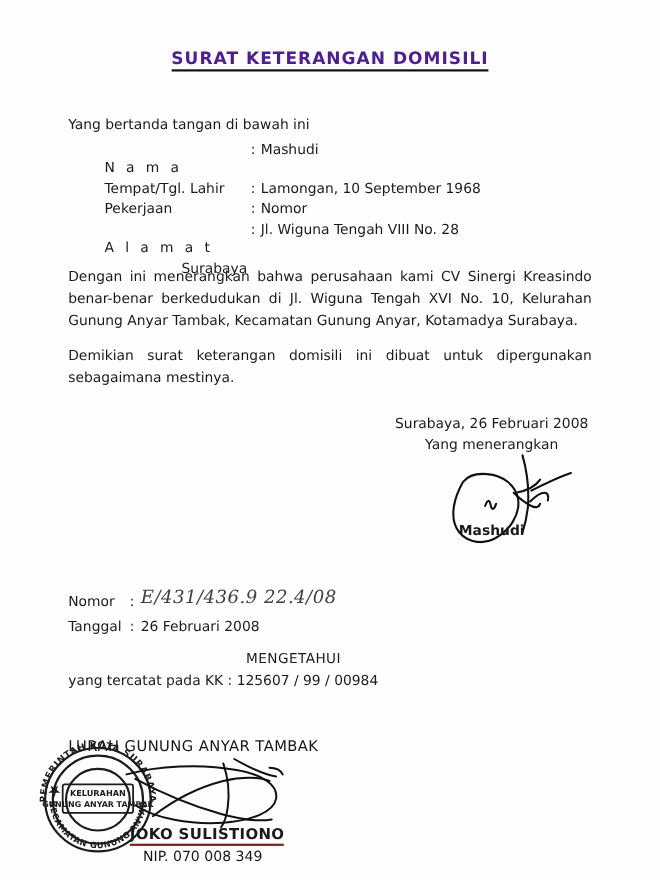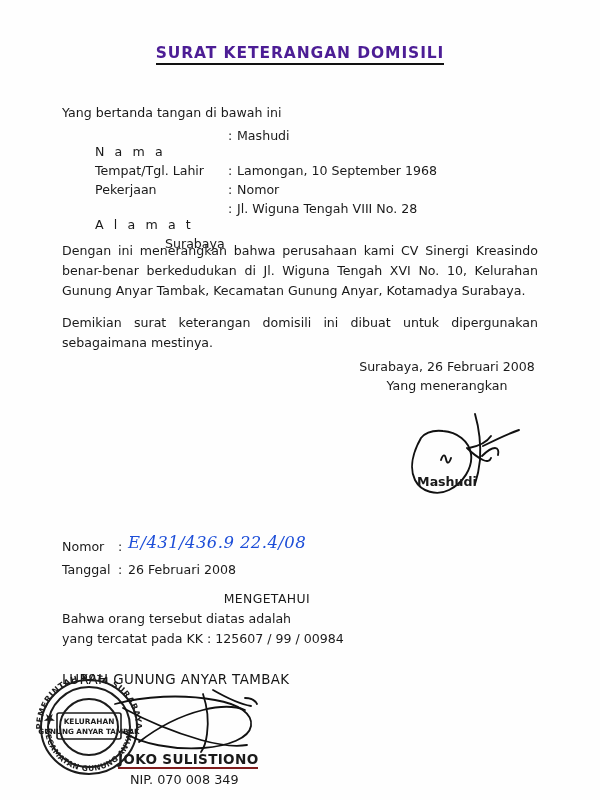--- a/index.html
+++ b/index.html
@@ -92,21 +92,21 @@
     text-align: justify;
     text-justify: inter-word;
   }
   .para-1 { top: 241px; }
   .para-2 { top: 313px; }
 
   
   .sign-right {
     position: absolute;
     left: 352px;
-    top: 357px;
+    top: 375px;
     width: 190px;
     text-align: center;
     font-size: 12.6px;
     line-height: 19px;
   }
   .sign-scribble {
     position: absolute;
     left: 383px;
     top: 404px;
     width: 160px;
@@ -137,21 +137,21 @@
   }
   .ref-label { width: 56px; flex: 0 0 56px; }
   .ref-colon { width: 10px; flex: 0 0 10px; }
   .ref-hand {
     font-family: "DejaVu Serif", "Liberation Serif", serif;
     font-style: italic;
     font-size: 16.5px;
     letter-spacing: 0.4px;
     position: relative;
     top: -3px;
-    color: #1d4ed8;
+    color: #404040;
   }
 
   
   .know-title {
     position: absolute;
     left: 62px;
     top: 591px;
     width: 248px;
     text-align: right;
     font-size: 12.4px;
@@ -280,21 +280,20 @@
     </div>
     <div class="ref-row">
       <span class="ref-label">Tanggal</span>
       <span class="ref-colon">:</span>
       <span>26 Februari 2008</span>
     </div>
   </div>
 
   <div class="know-title">MENGETAHUI</div>
   <div class="know-lines">
-    <div>Bahwa orang tersebut diatas adalah</div>
     <div>yang tercatat pada KK : 125607 / 99 / 00984</div>
   </div>
 
   <div class="lurah-heading">LURAH GUNUNG ANYAR TAMBAK</div>
 
   <svg class="stamp" viewBox="0 0 126 118">
     <defs>
       <path id="arcTop" d="M 16 60 A 47 47 0 0 1 110 60"></path>
       <path id="arcBottom" d="M 19 60 A 44 44 0 0 0 107 60"></path>
     </defs>

